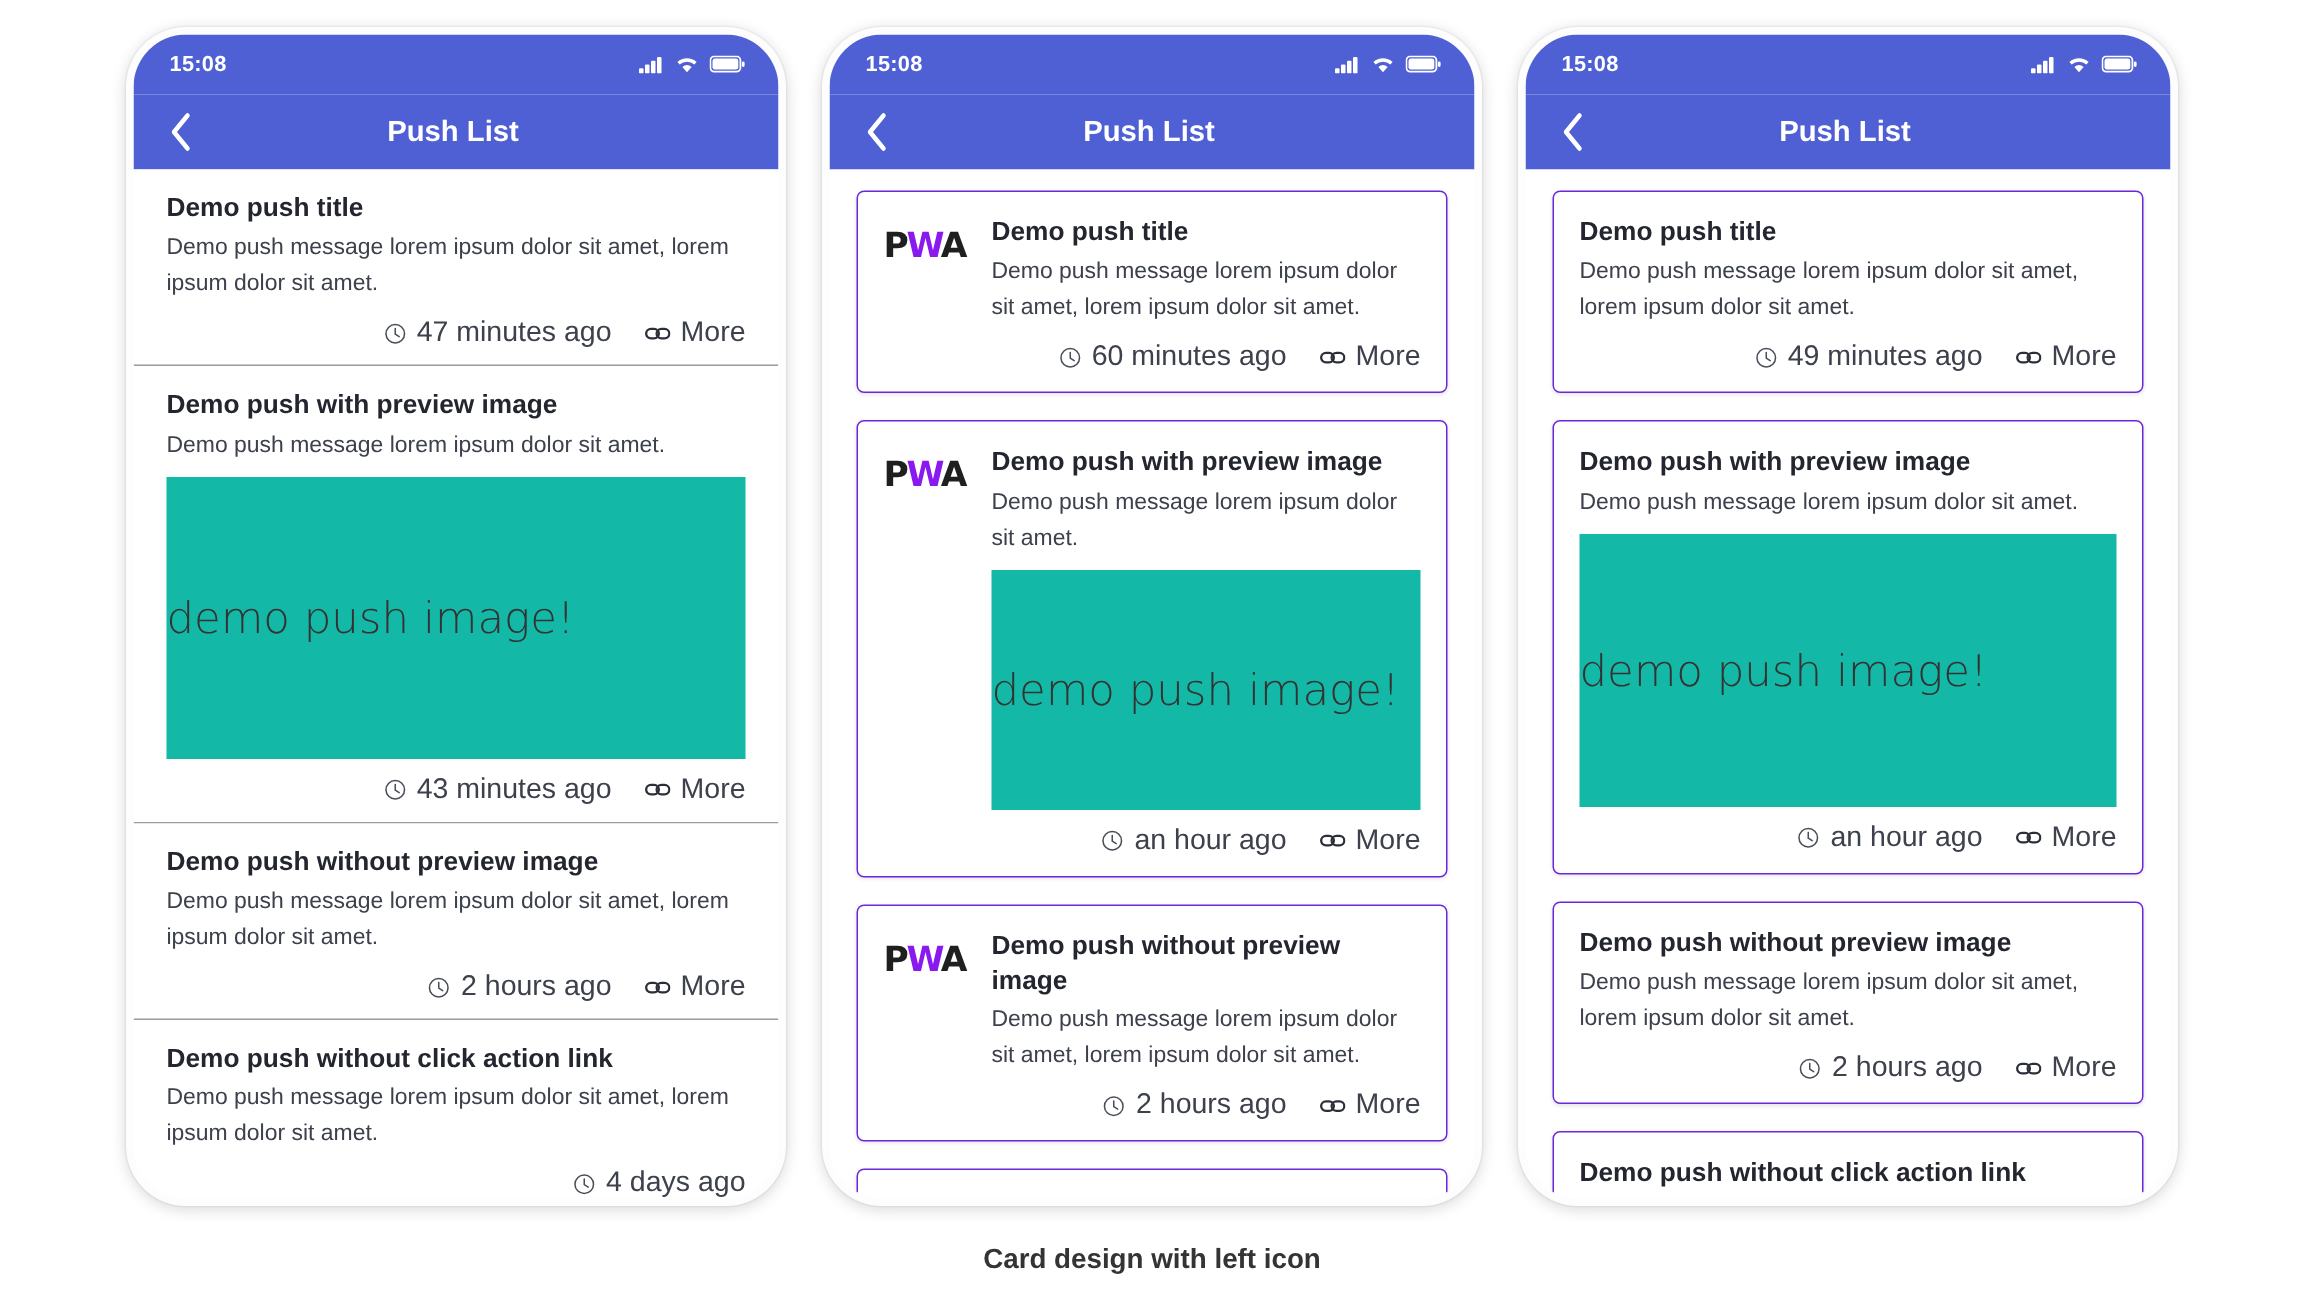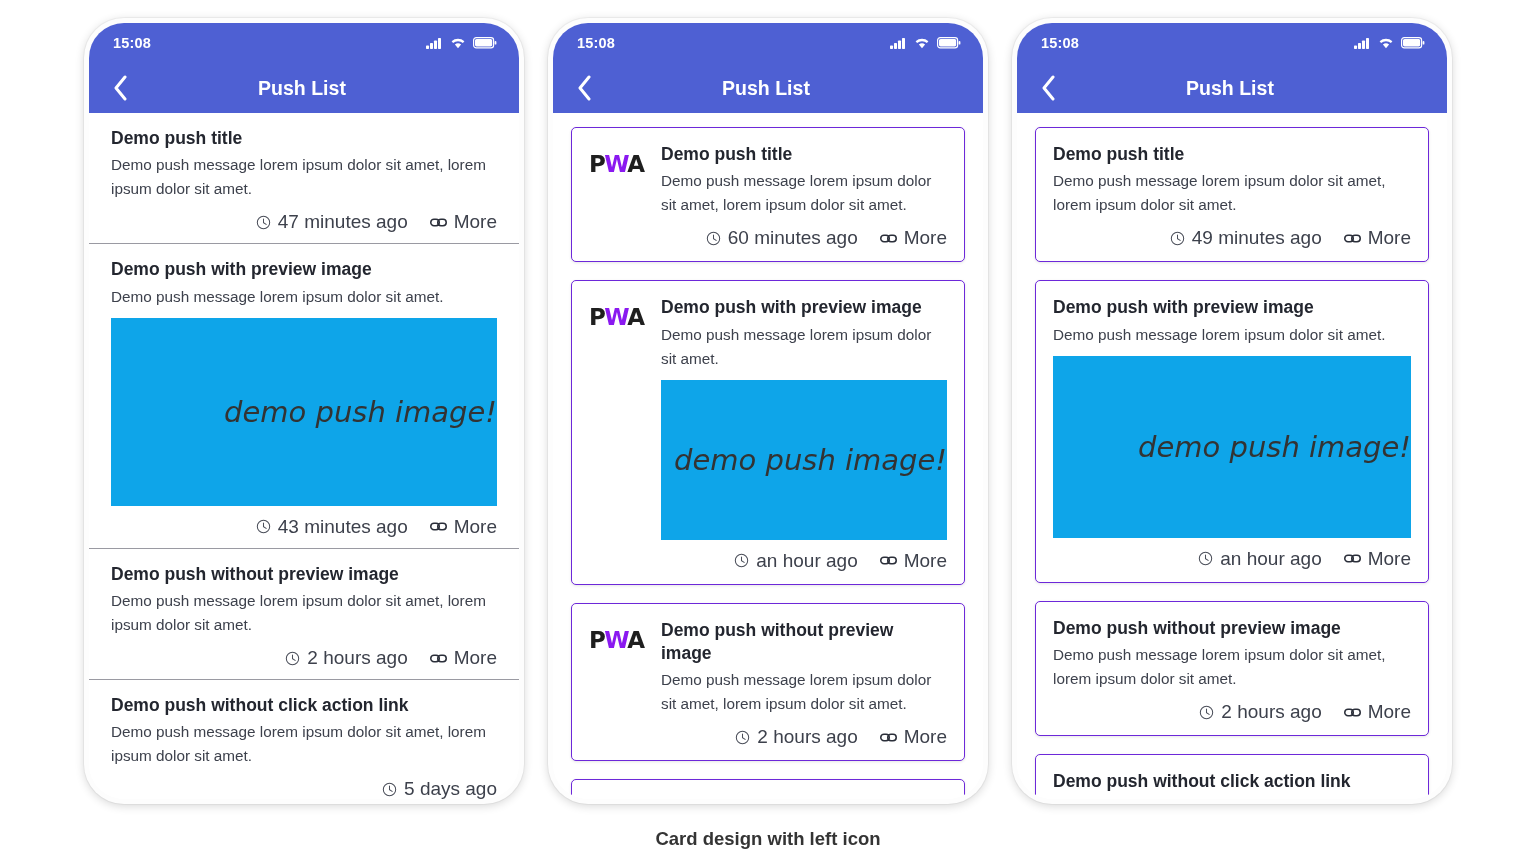--- a/index.html
+++ b/index.html
@@ -133,26 +133,25 @@
   }
 
   .n-body {
     font-size: 15.3px;
     color: #3d414c;
     line-height: 1.58;
   }
 
   .n-image {
     margin-top: 9px;
-    background: #0ea5e9;
+    background: #14b8a6;
     height: 188px;
     display: flex;
     align-items: center;
-    justify-content: flex-end;
-    font-style: italic;
+    justify-content: flex-start;
   }
   .n-image span {
     font-size: 29px;
     color: #333333;
     font-family: "DejaVu Sans", sans-serif;
     font-weight: 300;
   }
 
   .n-meta {
     display: flex;
@@ -325,21 +324,21 @@
             <div class="list-item">
               <div class="n-title">Demo push without click action link</div>
               <div class="n-body">Demo push message lorem ipsum dolor sit amet, lorem ipsum dolor sit amet.</div>
               <div class="n-meta">
                 <span class="clock-wrap clock-icon" style="display: inline-flex; align-items: center;">
                   <svg xmlns="http://www.w3.org/2000/svg" width="15" height="15" viewBox="0 0 16 16">
                     <circle cx="8" cy="8" r="6.6" fill="none" stroke="#4a4e59" stroke-width="1.1"></circle>
                     <path d="M8 4.3 L8 8.2 L10.8 10" fill="none" stroke="#4a4e59" stroke-width="1.1" stroke-linecap="round"></path>
                   </svg>
                 </span>
-                <span class="meta-text">5 days ago</span>
+                <span class="meta-text">4 days ago</span>
               </div>
             </div>
           </div>
         </div>
       </div>
     </div>
     <div class="column">
       <div class="phone">
         <div class="screen">
           <div class="statusbar">

